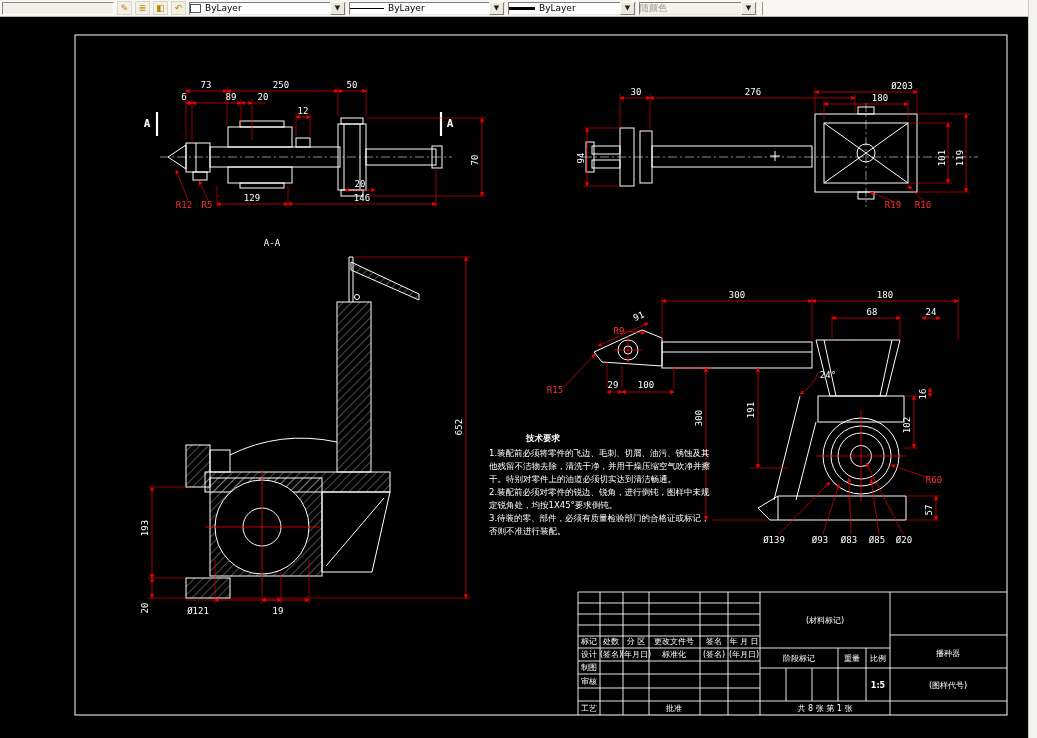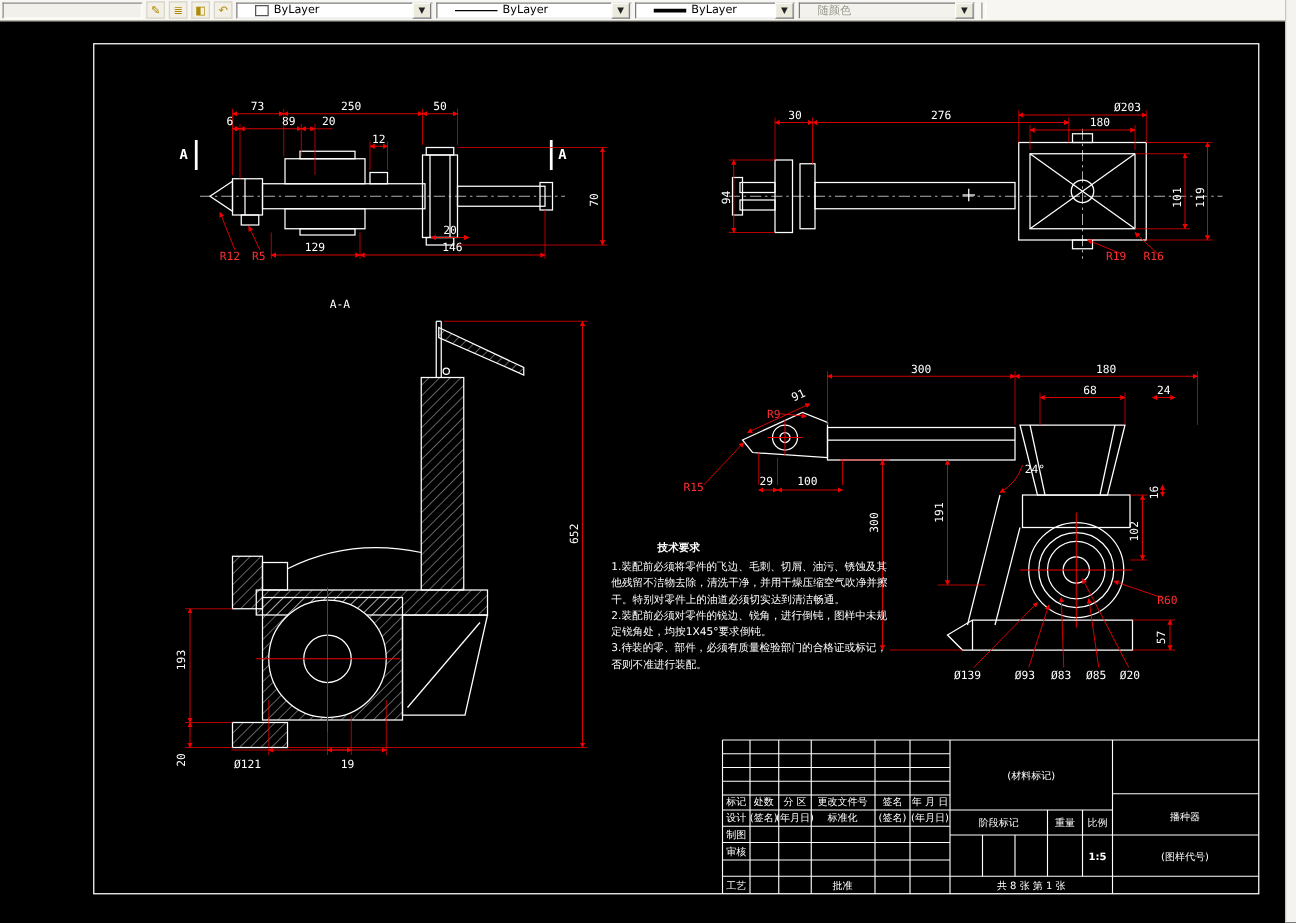--- a/index.html
+++ b/index.html
@@ -5,21 +5,21 @@
   html,body{margin:0;padding:0;background:#000;}
   body{width:1037px;height:738px;position:relative;overflow:hidden;font-family:"DejaVu Sans",sans-serif;}
   
   #toolbar{position:absolute;left:0;top:0;width:1029px;height:16px;background:#f7f6f2;
     display:flex;align-items:center;gap:3px;z-index:5;border-bottom:1px solid #b9b6ab;}
   .dock{width:110px;height:11px;margin-left:2px;border:1px solid;border-color:#8a8a8a #fff #fff #8a8a8a;background:#f1f0ea;}
   .tbtn{width:15px;height:14px;padding:0;border:1px solid #d8d5c9;background:#f1efe6;font-size:9px;line-height:12px;
     color:#b08a00;text-align:center;cursor:pointer;}
   .tbtn .glyph{pointer-events:none;}
   .combo{height:13px;background:#fff;border:1px solid;border-color:#7d7d7d #e8e8e8 #e8e8e8 #7d7d7d;
-    display:flex;align-items:center;font-size:9px;color:#000;padding-left:14px;box-sizing:border-box;}
+    display:flex;align-items:center;font-size:9px;color:#000;padding-left:0;box-sizing:border-box;}
   .combo .sw{width:9px;height:7px;border:1px solid #555;margin-right:4px;flex:none;}
   .combo .lt{width:34px;height:1px;background:#000;margin-right:4px;flex:none;}
   .combo .lw{width:26px;height:3px;background:#000;margin-right:4px;flex:none;}
   .combo .cv{flex:1;white-space:nowrap;overflow:hidden;}
   .combo .dd{width:13px;height:11px;margin-left:auto;background:#ece9dd;border:1px solid;
     border-color:#fff #7d7d7d #7d7d7d #fff;font-size:7px;line-height:11px;text-align:center;color:#222;flex:none;}
   .combo.disabled{background:#f3f2ec;color:#9a988e;}
   .sep{width:2px;height:13px;border-left:1px solid #9a978c;border-right:1px solid #fff;margin-left:2px;}
   
   #right-strip{position:absolute;right:0;top:0;width:8px;height:738px;background:#f4f3ef;border-left:1px solid #c9c6bb;z-index:6;}
@@ -59,21 +59,21 @@
   <div class="combo" style="width:156px">
     <span class="lt"></span>
     <span class="cv">ByLayer</span>
     <span class="dd">▼</span>
   </div>
   <div class="combo" style="width:128px">
     <span class="lw"></span>
     <span class="cv">ByLayer</span>
     <span class="dd">▼</span>
   </div>
-  <div class="combo disabled" style="width:141px">
+  <div class="combo disabled" style="width:118px">
     <span class="cv">随颜色</span>
     <span class="dd">▼</span>
   </div>
   <div class="sep"></div>
 </div>
 
 <div id="right-strip"></div>
 
 <svg id="cad" width="1037" height="738" viewBox="0 0 1037 738">
   <defs>

